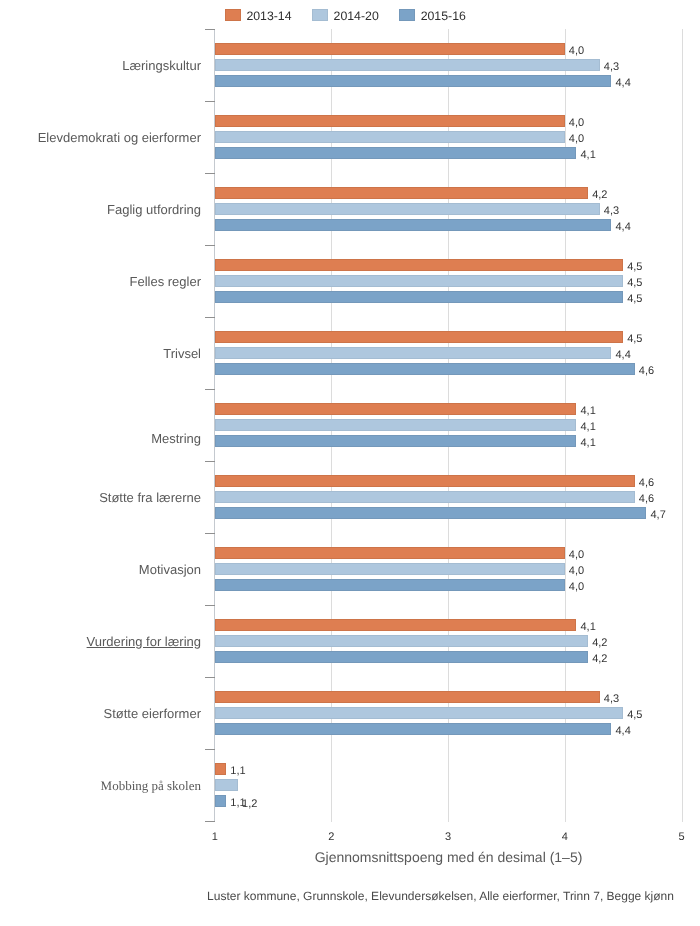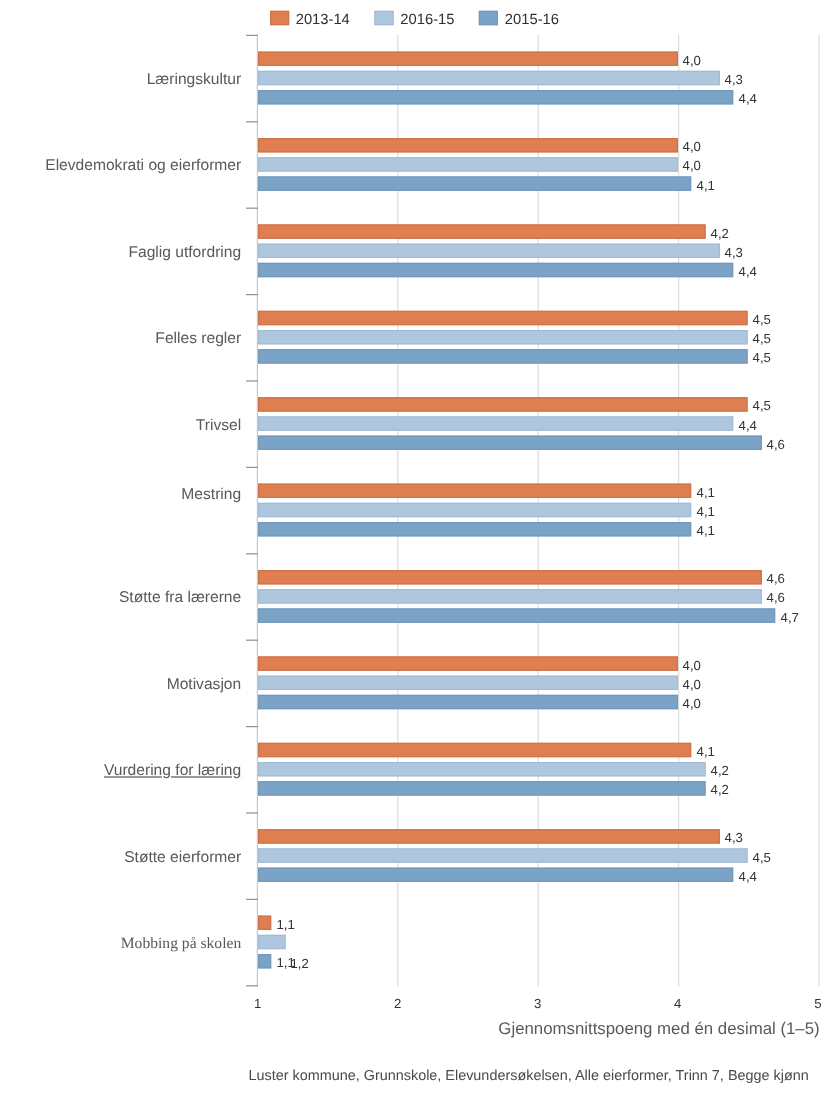--- a/index.html
+++ b/index.html
@@ -25,37 +25,37 @@
 
   .cat-label{position:absolute;right:499px;font-size:13px;color:#595959;
       white-space:nowrap;text-align:right;line-height:15px;}
 
   .bar{position:absolute;height:12.4px;box-sizing:border-box;border:1px solid;}
   .bar-label{position:absolute;font-size:11px;color:#333333;white-space:nowrap;
       line-height:13px;}
 
   .xtick-label{position:absolute;top:831px;font-size:11px;color:#333333;
       text-align:center;width:40px;margin-left:-20px;line-height:13px;}
-  .xaxis-title{position:absolute;left:214px;top:849px;width:469px;text-align:right;
+  .xaxis-title{position:absolute;left:214px;top:849px;width:469px;text-align:center;
       font-size:14px;color:#595959;line-height:17px;}
   .footer{position:absolute;left:207px;top:889px;width:467px;text-align:center;
       font-size:12px;color:#494949;line-height:14px;}
 </style>
 </head>
 <body>
 
 <div id="chart">
   <div class="legend" id="legend">
       <div class="legend-item" style="left: 224.8px;">
         <span class="legend-swatch" style="background: rgb(222, 126, 81); border-color: rgb(205, 116, 73);"></span>
         <span class="legend-label">2013-14</span>
       </div>
       <div class="legend-item" style="left: 312px;">
         <span class="legend-swatch" style="background: rgb(174, 199, 222); border-color: rgb(164, 188, 210);"></span>
-        <span class="legend-label">2016-15</span>
+        <span class="legend-label">2014-20</span>
       </div>
       <div class="legend-item" style="left: 399.1px;">
         <span class="legend-swatch" style="background: rgb(123, 163, 200); border-color: rgb(116, 152, 186);"></span>
         <span class="legend-label">2015-16</span>
       </div>
     </div>
   <div class="axis-y"></div>
   <div id="plotlayer">
       <div class="xtick-label" style="left: 214.7px;">1</div>
       <div class="gridline" style="left: 331.4px; top: 29px; height: 793px;"></div>
@@ -106,21 +106,21 @@
       <div class="bar-label" style="left: 627.15px; top: 276.7px;">4,5</div>
       <div class="bar" style="left: 214.7px; top: 290.8px; width: 408.45px; background: rgb(123, 163, 200); border-color: rgb(116, 152, 186);"></div>
       <div class="bar-label" style="left: 627.15px; top: 292.7px;">4,5</div>
       <div class="cat-label" style="top: 345.6px;">Trivsel</div>
       <div class="bar" style="left: 214.7px; top: 330.8px; width: 408.45px; background: rgb(222, 126, 81); border-color: rgb(205, 116, 73);"></div>
       <div class="bar-label" style="left: 627.15px; top: 332.7px;">4,5</div>
       <div class="bar" style="left: 214.7px; top: 346.8px; width: 396.78px; background: rgb(174, 199, 222); border-color: rgb(164, 188, 210);"></div>
       <div class="bar-label" style="left: 615.48px; top: 348.7px;">4,4</div>
       <div class="bar" style="left: 214.7px; top: 362.8px; width: 420.12px; background: rgb(123, 163, 200); border-color: rgb(116, 152, 186);"></div>
       <div class="bar-label" style="left: 638.82px; top: 364.7px;">4,6</div>
-      <div class="cat-label" style="top: 404px;">Mestring</div>
+      <div class="cat-label" style="top: 431px;">Mestring</div>
       <div class="bar" style="left: 214.7px; top: 402.8px; width: 361.77px; background: rgb(222, 126, 81); border-color: rgb(205, 116, 73);"></div>
       <div class="bar-label" style="left: 580.47px; top: 404.7px;">4,1</div>
       <div class="bar" style="left: 214.7px; top: 418.8px; width: 361.77px; background: rgb(174, 199, 222); border-color: rgb(164, 188, 210);"></div>
       <div class="bar-label" style="left: 580.47px; top: 420.7px;">4,1</div>
       <div class="bar" style="left: 214.7px; top: 434.8px; width: 361.77px; background: rgb(123, 163, 200); border-color: rgb(116, 152, 186);"></div>
       <div class="bar-label" style="left: 580.47px; top: 436.7px;">4,1</div>
       <div class="cat-label" style="top: 489.6px;">Støtte fra lærerne</div>
       <div class="bar" style="left: 214.7px; top: 474.8px; width: 420.12px; background: rgb(222, 126, 81); border-color: rgb(205, 116, 73);"></div>
       <div class="bar-label" style="left: 638.82px; top: 476.7px;">4,6</div>
       <div class="bar" style="left: 214.7px; top: 490.8px; width: 420.12px; background: rgb(174, 199, 222); border-color: rgb(164, 188, 210);"></div>

